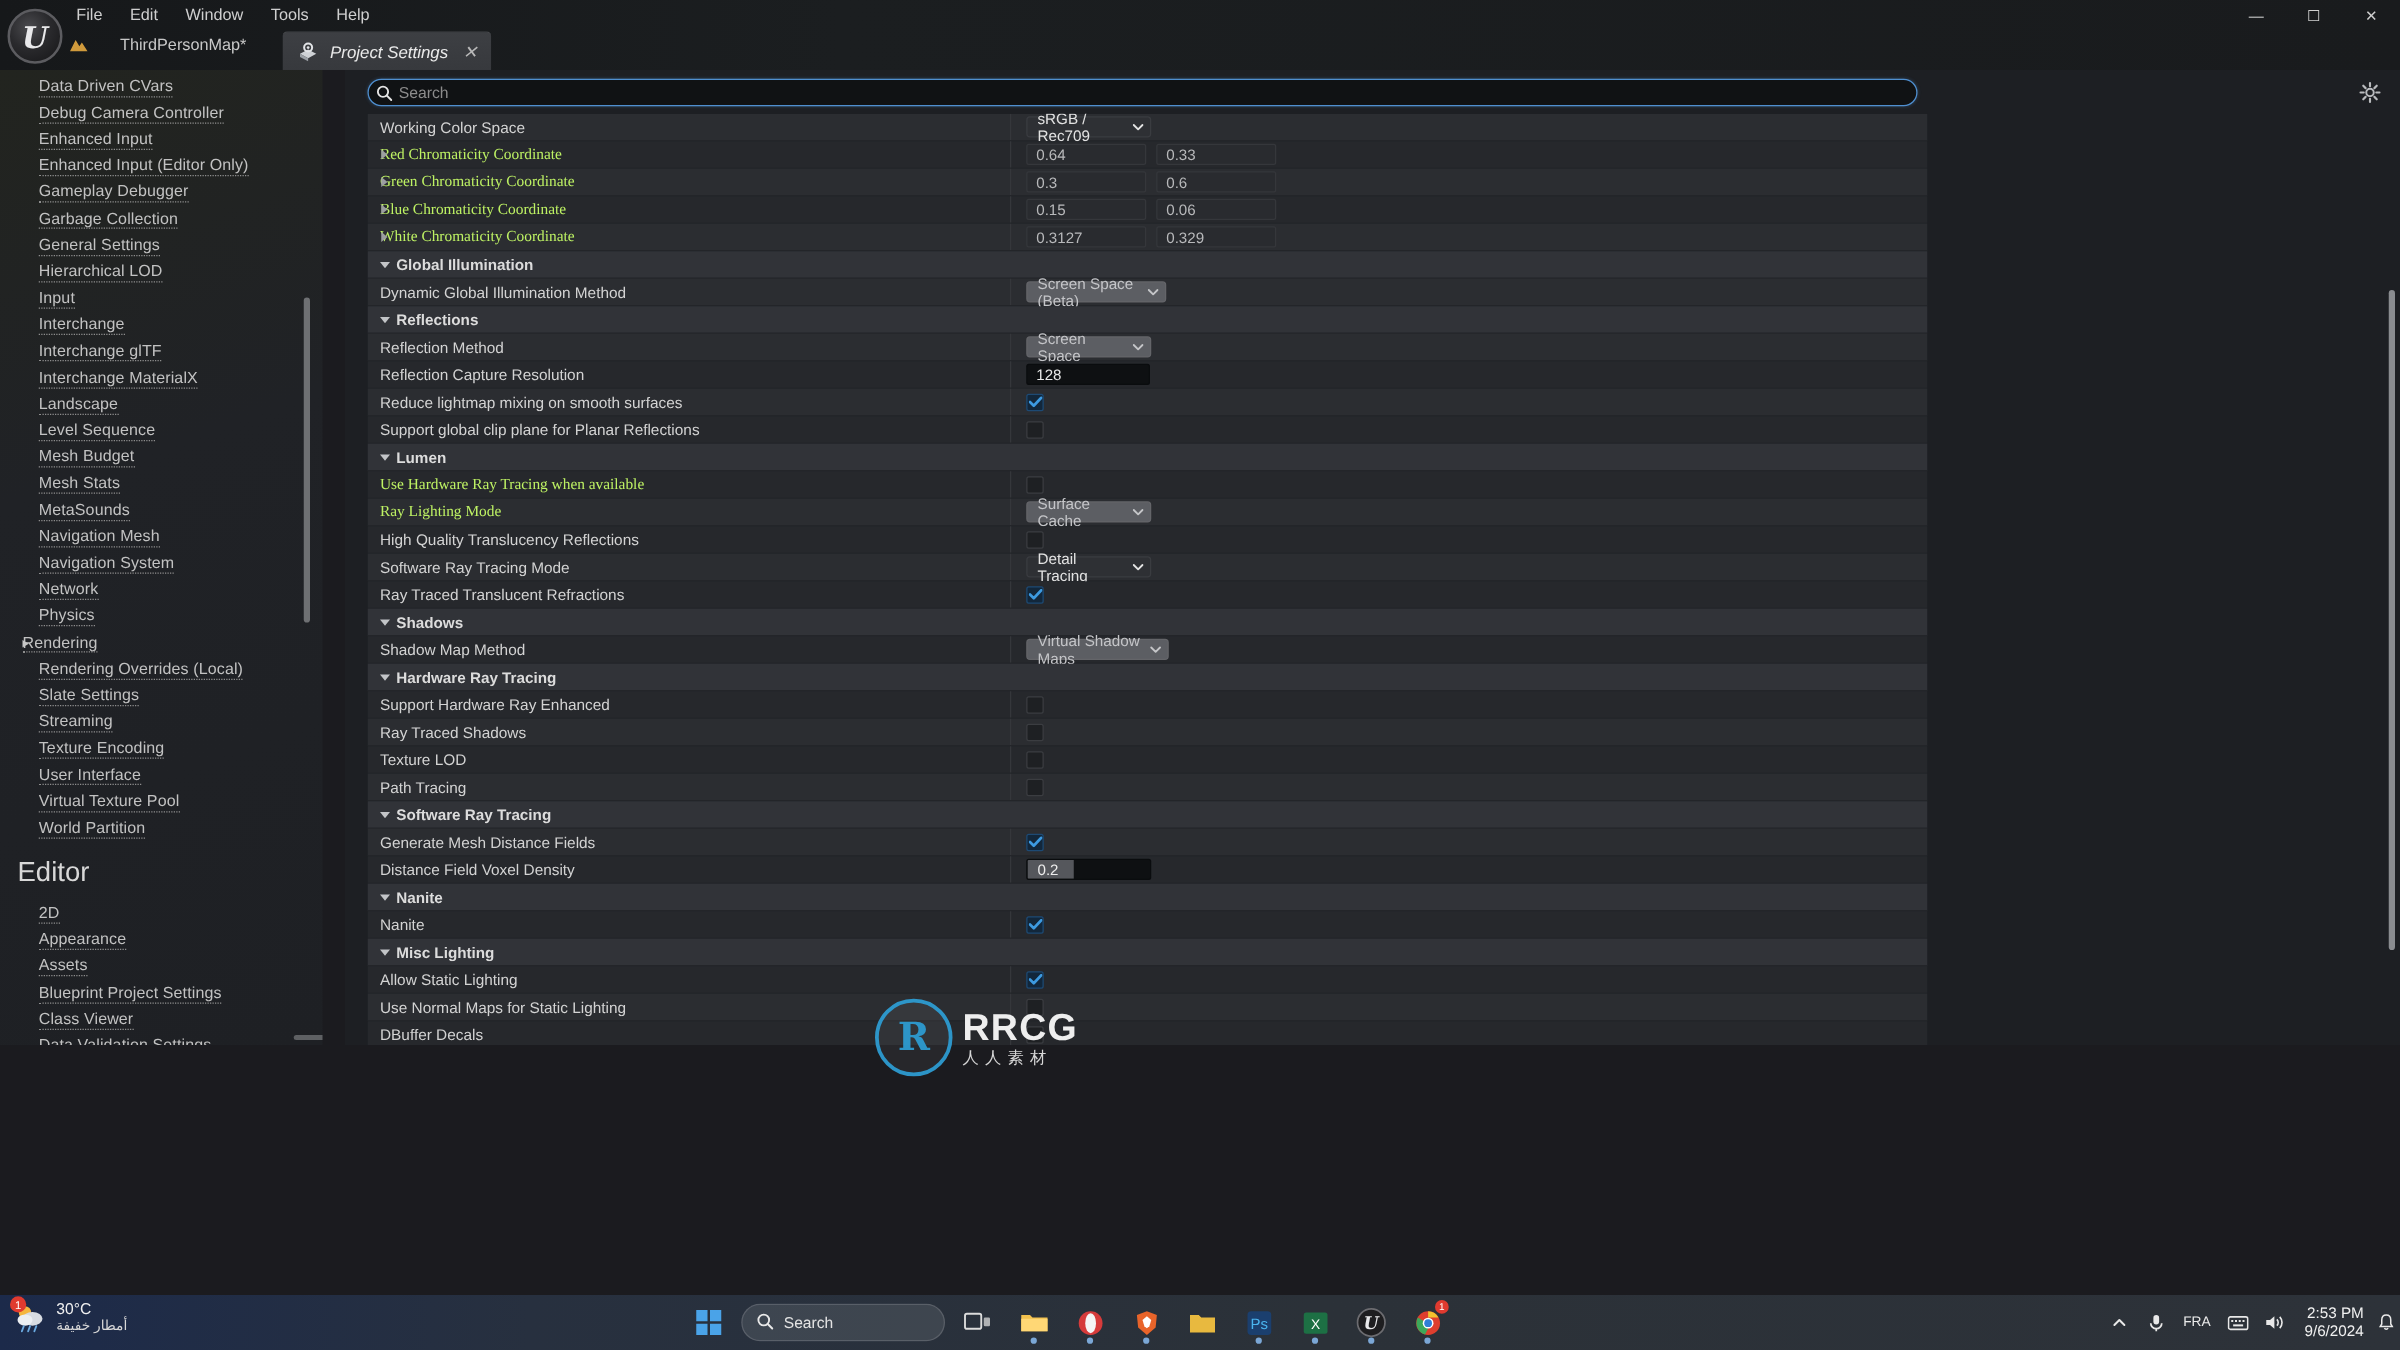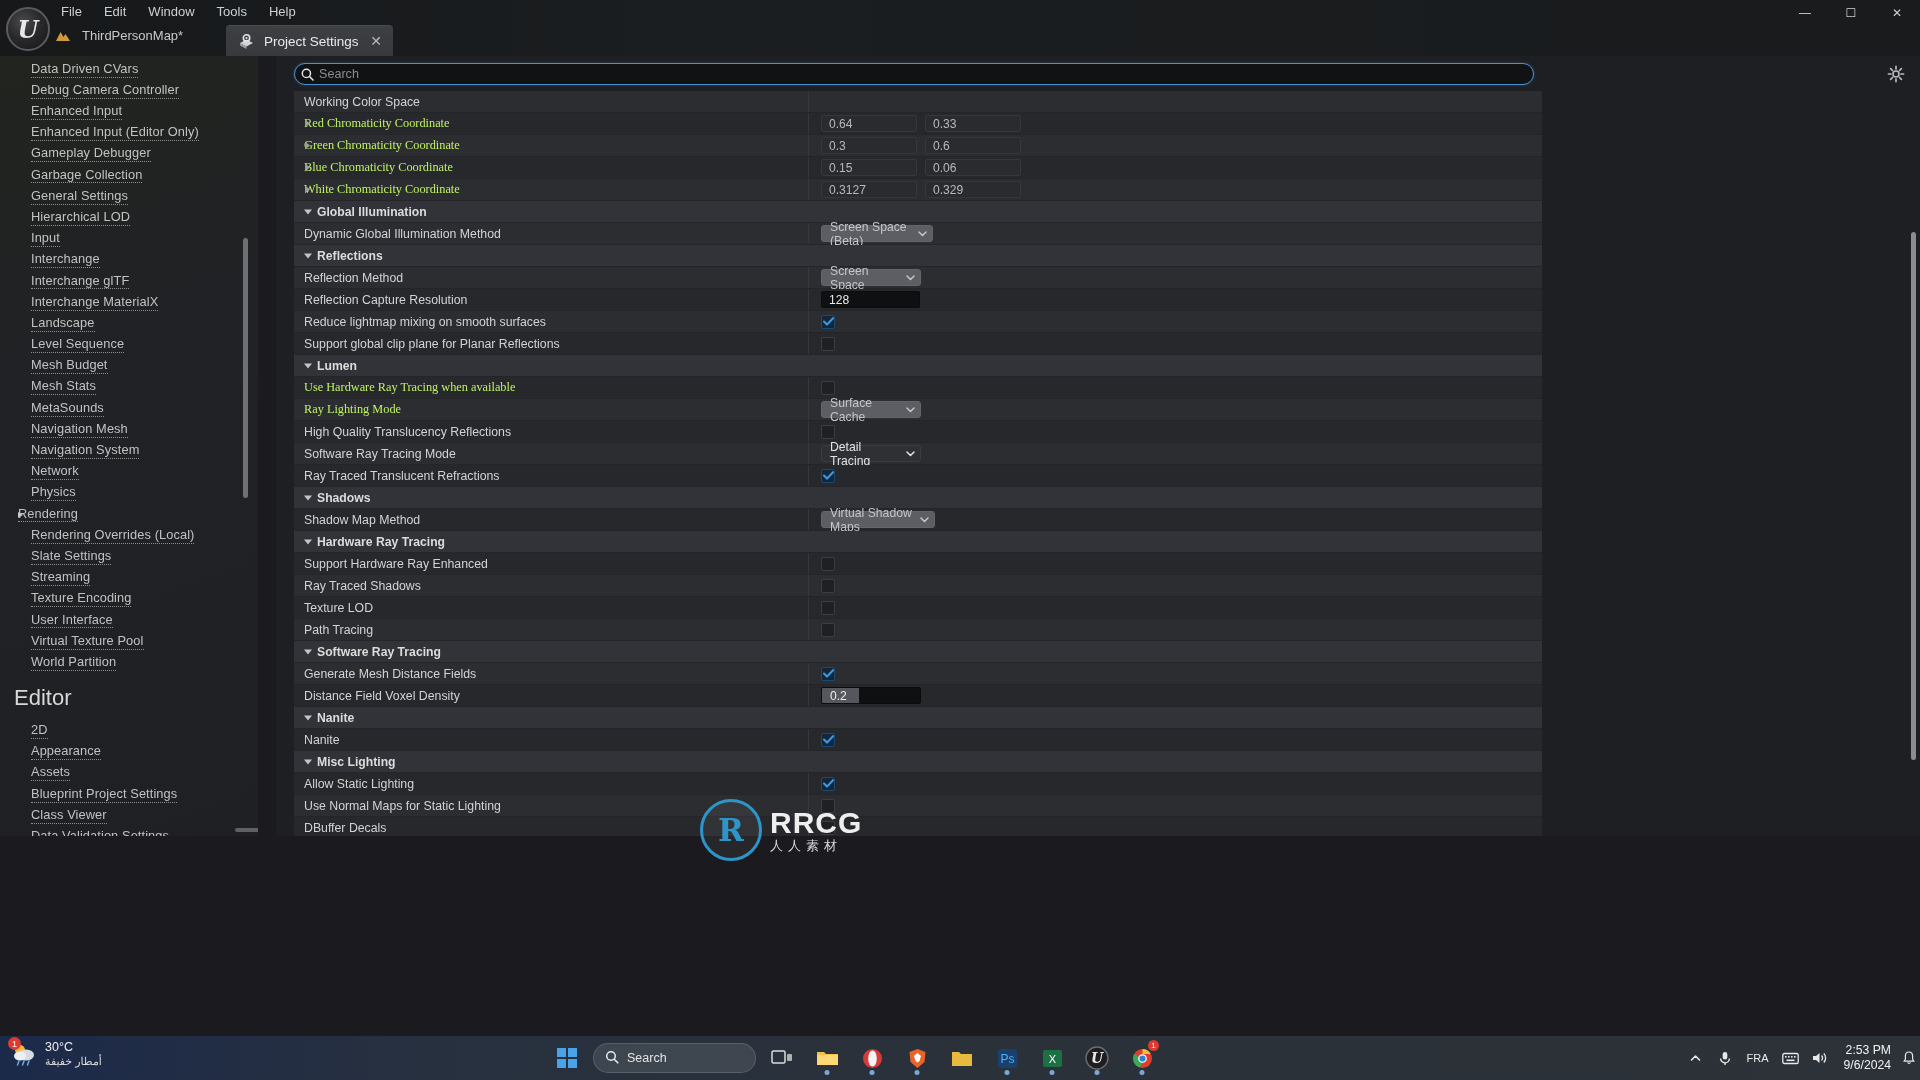--- a/index.html
+++ b/index.html
@@ -24,26 +24,26 @@
     background:radial-gradient(circle at 38% 32%, #4a4a4e 0%, #2a2a2d 45%, #151517 100%);
     border:2px solid #5c5c60;
     display:flex; align-items:center; justify-content:center;
     font-family:"DejaVu Serif", serif;
     font-size:24px; color:#e8e8ea; font-style:italic; font-weight:bold;
   }
   .menubar { position:absolute; left:50px; top:0; height:22px; display:flex; align-items:center; }
   .menu-item {
     padding:3px 11px; font-size:13px; color:#cfcfcf; cursor:default;
   }
-  .mapbar { position:absolute; left:55px; top:23px; height:24px; display:flex; align-items:center; gap:11px; }
+  .mapbar { position:absolute; left:55px; top:23px; height:24px; display:flex; align-items:center; gap:25px; }
   .map-icon { width:16px; height:13px; position:relative; }
   .map-icon svg { display:block; }
   .map-name { font-size:13px; color:#c8c8c8; }
 
-  .tabstrip { position:absolute; left:226px; top:19px; height:37px; display:flex; align-items:flex-end; }
+  .tabstrip { position:absolute; left:226px; top:19px; height:37px; display:flex; align-items:flex-end;font-style:italic; }
   .tab {
     height:31px; min-width:164px; display:flex; align-items:center; gap:9px;
     padding:0 8px 0 12px;
     background:linear-gradient(180deg,#3d3f43 0%,#37393d 100%);
     border-top-left-radius:4px; border-top-right-radius:4px;
     border-top:1px solid #4a4c50;
   }
   .tab-icon { width:17px; height:17px; display:flex; align-items:center; justify-content:center; }
   .tab-label { font-size:13.5px; color:#eaeaea; flex:1; white-space:nowrap; }
   .tab-close {
@@ -472,20 +472,28 @@
         <line x1="14.4" y1="3.6" x2="12.5" y2="5.5"></line>
           <line x1="5.5" y1="12.5" x2="3.6" y2="14.4"></line>
       </g>
     </svg>
   </div>
 
   <div class="rows" id="settings-rows">
       <div class="row alt">
         <span class="label">Working Color Space</span>
         <span class="rowsep"></span>
+        <span class="ctl">
+          <div class="dd" style="width:100px">
+            <span>sRGB / Rec709</span>
+            <span><svg class="cv" width="9" height="9" viewBox="0 0 9 9">
+                <polyline points="1,3 4.5,6.5 8,3" fill="none" stroke="currentColor" stroke-width="1.5" stroke-linecap="round" stroke-linejoin="round"></polyline>
+              </svg></span>
+          </div>
+        </span>
       </div>
       <div class="row plain">
         <span class="tri closed">
           <i></i>
         </span>
         <span class="label dim">Red Chromaticity Coordinate</span>
         <span class="rowsep"></span>
         <span class="ctl">
           <div class="txt">0.64</div>
           <div class="txt">0.33</div>

